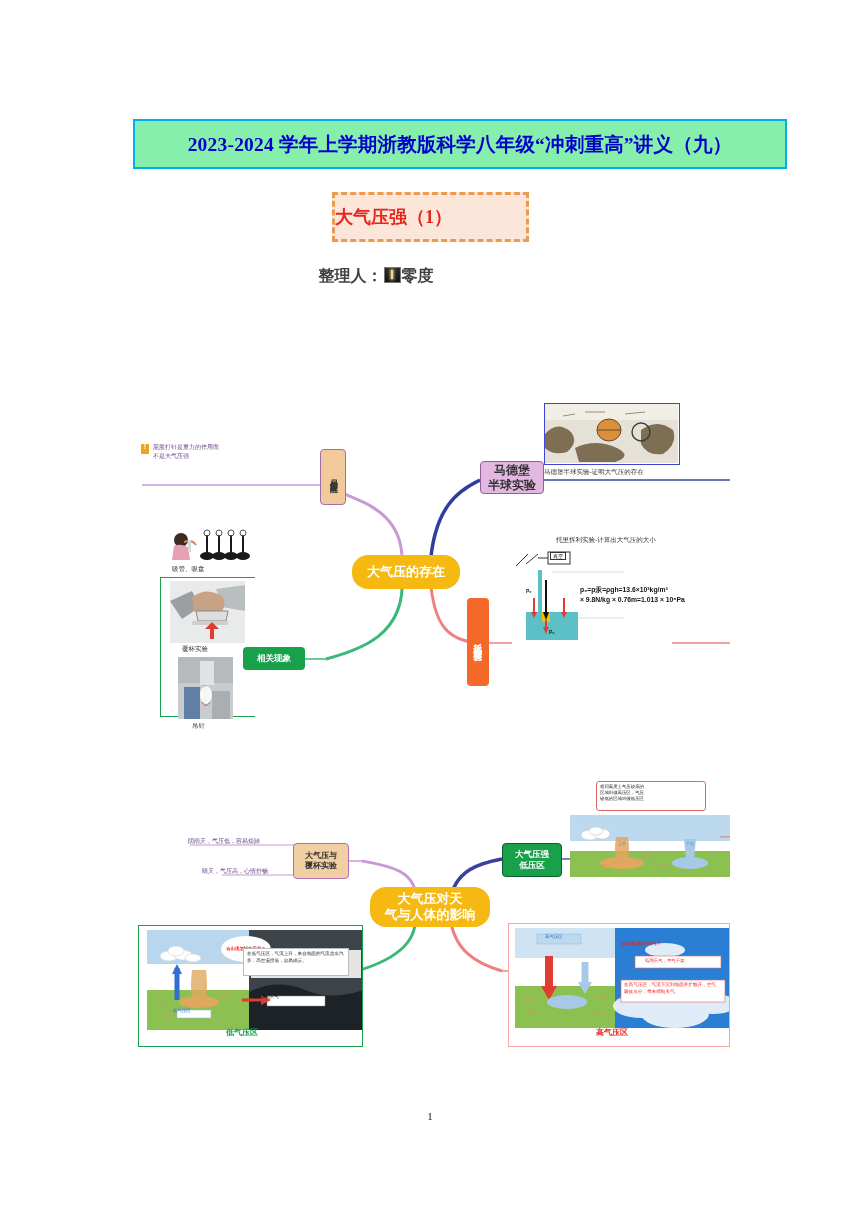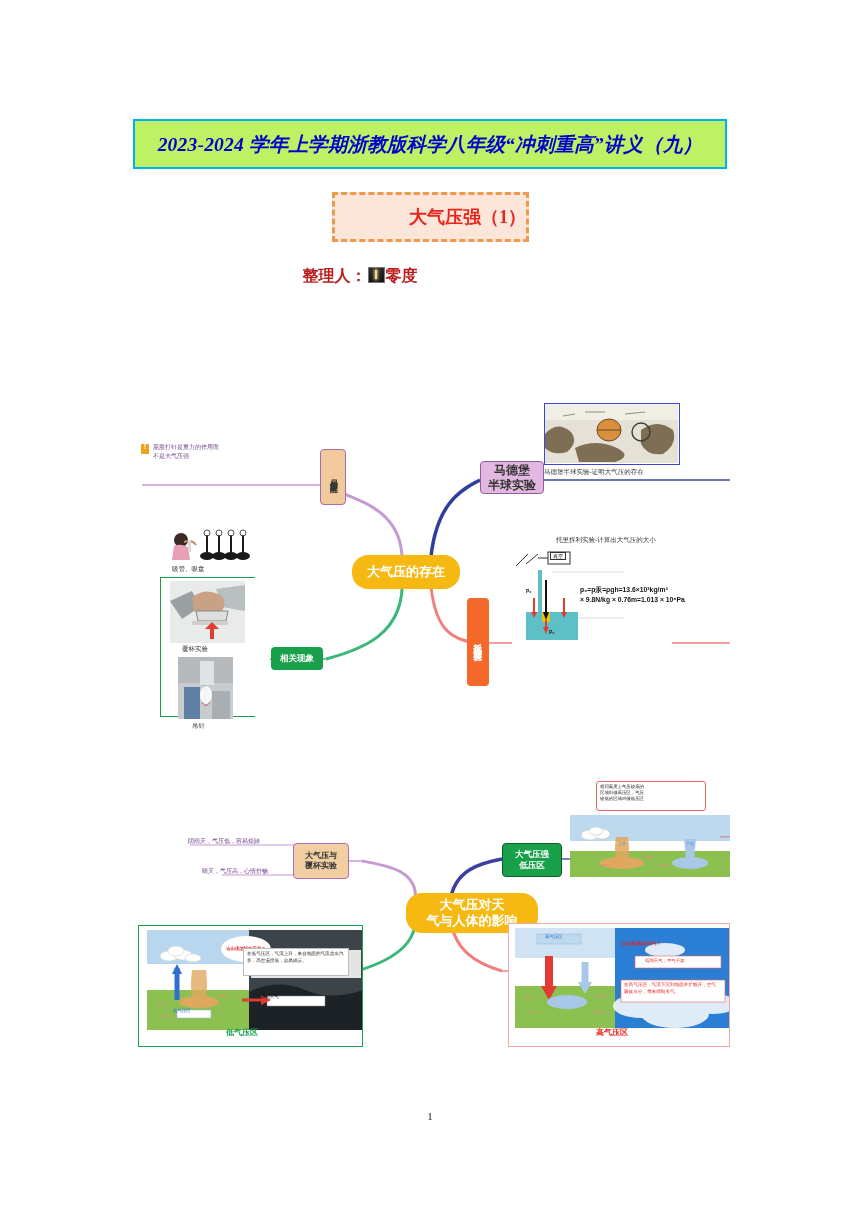--- a/index.html
+++ b/index.html
@@ -7,47 +7,46 @@
     width:860px;height:1216px;background:#ffffff;
     font-family:"Liberation Serif", serif;
     position:relative;overflow:hidden;
   }
   .page{
     position:absolute;left:0;top:0;width:860px;height:1216px;
     background:#fff;
   }
   
   .title-banner{
-    position:absolute;left:133px;top:119px;width:594px;height:50px;
-    background:#bef264;border:2px solid #00b0f0;
+    position:absolute;left:133px;top:119px;width:654px;height:50px;
+    background:#86efac;border:2px solid #00b0f0;
     display:flex;align-items:center;justify-content:center;
     box-sizing:border-box;
-    font-style:italic;
   }
   .title-banner span{
     font-family:"Liberation Serif",serif;
     font-size:19.5px;font-weight:bold;color:#0000cc;
     letter-spacing:.2px;white-space:nowrap;
   }
   
   .subtitle-box{
     position:absolute;left:332px;top:192px;width:197px;height:50px;
     background:#fbe6d9;
     border:3px dashed #ed9a4e;
-    display:flex;align-items:center;justify-content:flex-end;
+    display:flex;align-items:center;justify-content:flex-start;
     box-sizing:border-box;
   }
   .subtitle-box span{
     font-family:"Liberation Serif",serif;
     font-size:18px;font-weight:bold;color:#e8251d;white-space:nowrap;
   }
   
   .author-line{
-    position:absolute;left:0;top:266px;width:720px;
-    text-align:center;font-size:16px;font-weight:bold;color:#b91c1c;
+    position:absolute;left:16px;top:266px;width:720px;
+    text-align:center;font-size:16px;font-weight:bold;color:#404040;
     font-family:"Liberation Serif",serif;
   }
   .author-line .badge{
     display:inline-block;width:15px;height:14px;vertical-align:-2px;
     background:linear-gradient(#2b2b2b,#151515);
     border:1px solid #777;margin:0 1px;position:relative;
   }
   .author-line .badge::after{
     content:"";position:absolute;left:50%;top:2px;width:2px;height:9px;
     margin-left:-1px;background:#f3d98a;
@@ -179,21 +178,21 @@
       <path d="M40,118 L40,264 M40,118 L112,118 M40,264 L112,264 M40,300 L112,300" fill="none" stroke="#3ab87a" stroke-width="1" opacity="0"></path>
     </svg>
 
     <div class="node central" style="left:222px;top:160px;width:108px;height:34px;">大气压的存在</div>
 
     <div class="node n-orangebox vert" style="left:190px;top:54px;width:26px;height:56px;">易错提醒</div>
     <div class="warn-badge" style="left:11px;top:49px;"></div>
     <div class="note" style="left:23px;top:48px;width:160px;">屁股打针是重力的作用而
 不是大气压强</div>
 
-    <div class="node n-green" style="left:113px;top:252px;width:52px;height:23px;margin-left:28px;">相关现象</div>
+    <div class="node n-green" style="left:113px;top:252px;width:62px;height:23px;">相关现象</div>
 
     <div class="pic" style="left:36px;top:131px;width:90px;height:36px;">
       <svg width="90" height="36" viewBox="0 0 90 36">
         <rect width="90" height="36" fill="#ffffff"></rect>
         <ellipse cx="15" cy="14" rx="7" ry="7" fill="#3b2b22"></ellipse>
         <path d="M8 20 Q14 17 22 21 L24 34 L6 34 Z" fill="#e8a0b4"></path>
         <path d="M18 16 Q26 13 30 19" stroke="#c98b6a" stroke-width="2" fill="none"></path>
         <rect x="22" y="14" width="3" height="12" fill="#d9d9d9"></rect>
         <g fill="#1a1a1a">
           <rect x="40" y="9" width="2" height="18"></rect>
@@ -313,21 +312,21 @@
       <path d="M285,142 C288,175 250,190 220,198" fill="none" stroke="#3ab87a" stroke-width="3"></path>
       <path d="M220,198 L100,198" fill="none" stroke="#3ab87a" stroke-width="1.4"></path>
 
       <path d="M320,127 C324,95 350,88 372,84" fill="none" stroke="#3b3f9e" stroke-width="3.5"></path>
       <path d="M372,84 L600,84" fill="none" stroke="#5b59a8" stroke-width="1.4"></path>
 
       <path d="M320,142 C324,175 345,188 372,196" fill="none" stroke="#f08080" stroke-width="3"></path>
       <path d="M372,196 L600,196" fill="none" stroke="#f08080" stroke-width="1.4"></path>
     </svg>
 
-    <div class="node central" style="left:240px;top:118px;width:132px;height:40px;white-space:pre-line;margin-left:36px;">大气压对天
+    <div class="node central" style="left:240px;top:112px;width:120px;height:40px;white-space:pre-line;">大气压对天
 气与人体的影响</div>
 
     <div class="node n-tan" style="left:163px;top:68px;width:56px;height:36px;white-space:pre-line;">大气压与
 覆杯实验</div>
     <div class="note" style="left:58px;top:62px;">阴雨天，气压低，容易烦躁</div>
     <div class="note" style="left:72px;top:92px;">晴天，气压高，心情舒畅</div>
 
     <div class="node n-green2" style="left:372px;top:68px;width:60px;height:34px;white-space:pre-line;">大气压强
 低压区</div>
 

